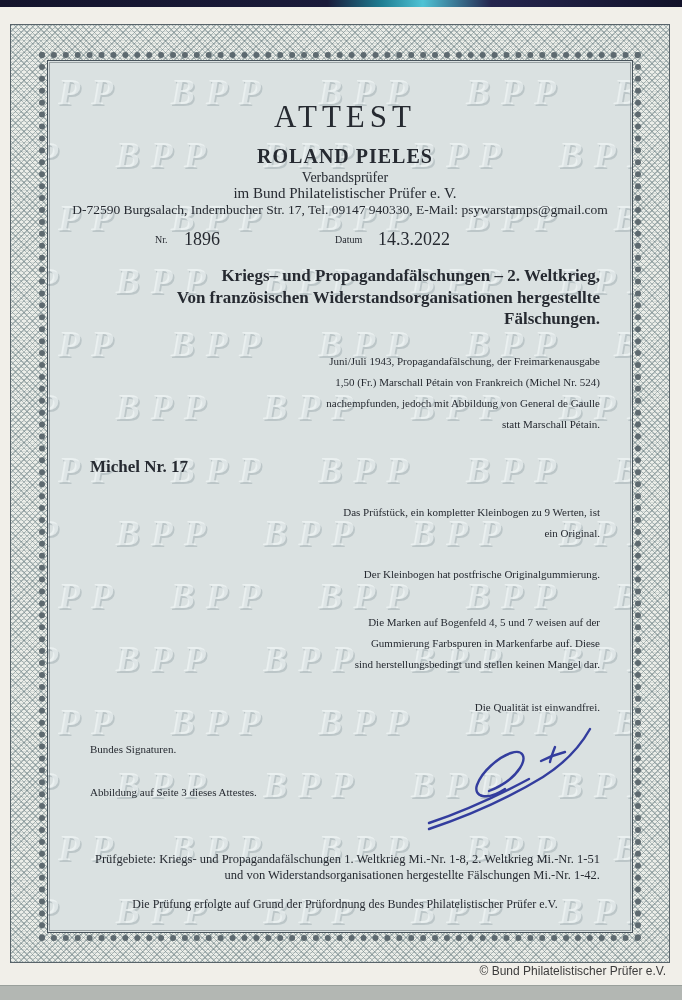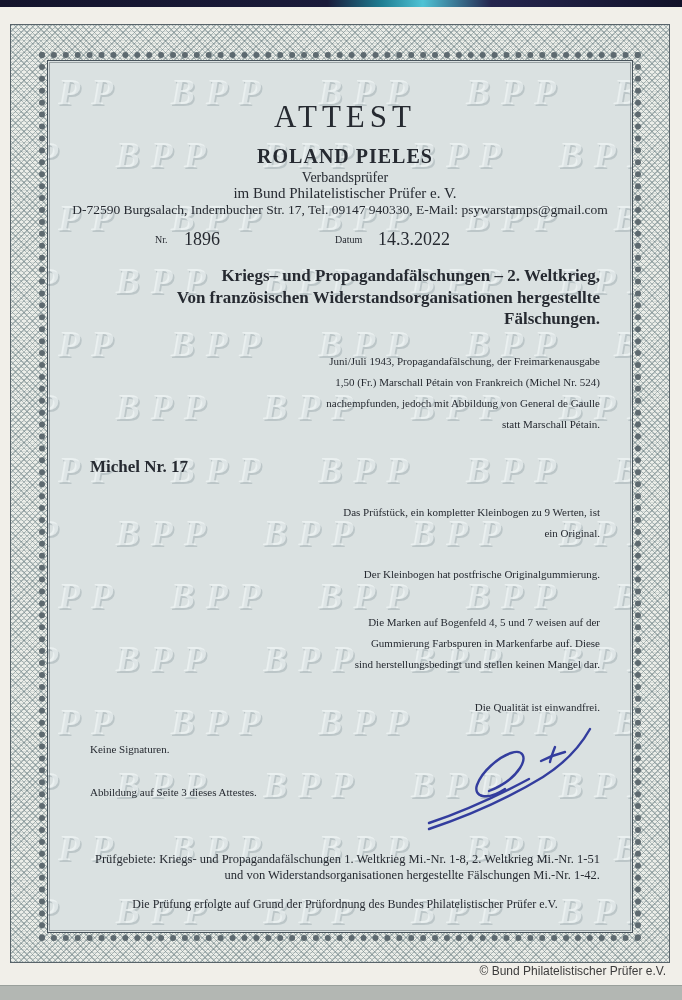--- a/index.html
+++ b/index.html
@@ -131,21 +131,21 @@
 ein </span><span class="b">Original.</span></p>
 
     <p class="block para pre" style="top:503px"><span>Der Kleinbogen hat </span><span class="b">postfrische</span><span> Originalgummierung.</span></p>
 
     <p class="block para pre" style="top:551px">Die Marken auf Bogenfeld 4, 5 und 7 weisen auf der
 Gummierung Farbspuren in Markenfarbe auf. Diese
 sind herstellungsbedingt und stellen keinen Mangel dar.</p>
 
     <p class="block para pre" style="top:636px"><span>Die Qualität ist </span><span class="b">einwandfrei.</span></p>
 
-    <p class="block para" style="top:678px">Keine Signaturen.</p>
+    <p class="block para" style="top:678px">Bundes Signaturen.</p>
 
     <p class="block para" style="top:721px">Abbildung auf Seite 3 dieses Attestes.</p>
 
     <svg class="signature" width="168" height="110" viewBox="0 0 168 110">
       <g fill="none" stroke="#333d9e" stroke-width="2.4" stroke-linecap="round">
         <path d="M4,104 C40,92 82,74 118,52 C140,38 156,20 165,4"></path>
         <path d="M4,98 C40,86 74,70 104,54"></path>
         <path d="M80,64 C62,76 48,72 52,60 C57,46 74,32 86,28 C98,24 102,32 95,43 C88,54 74,62 64,66"></path>
         <path d="M116,36 C124,32 132,29 140,27"></path>
         <path d="M130,22 C128,27 126,32 125,37"></path>

